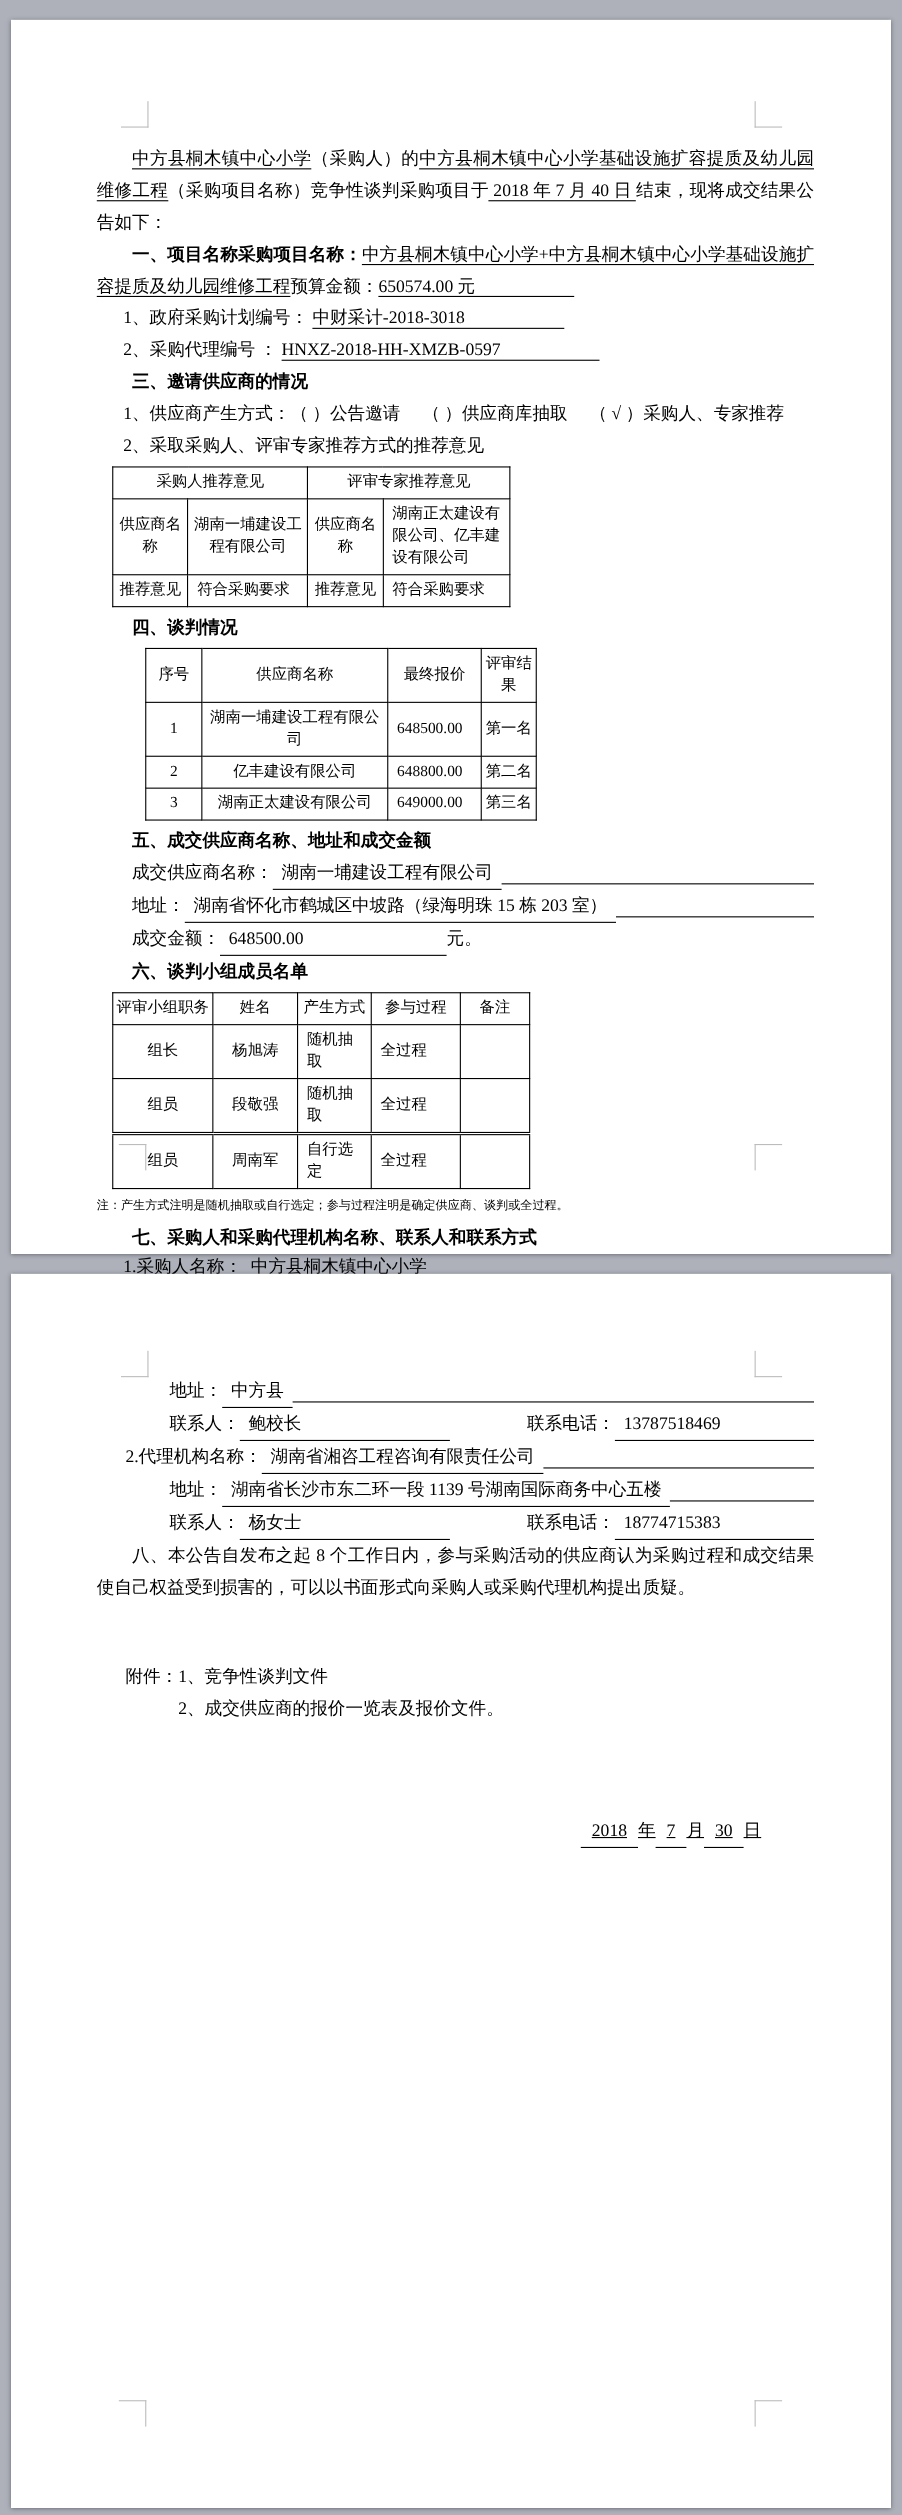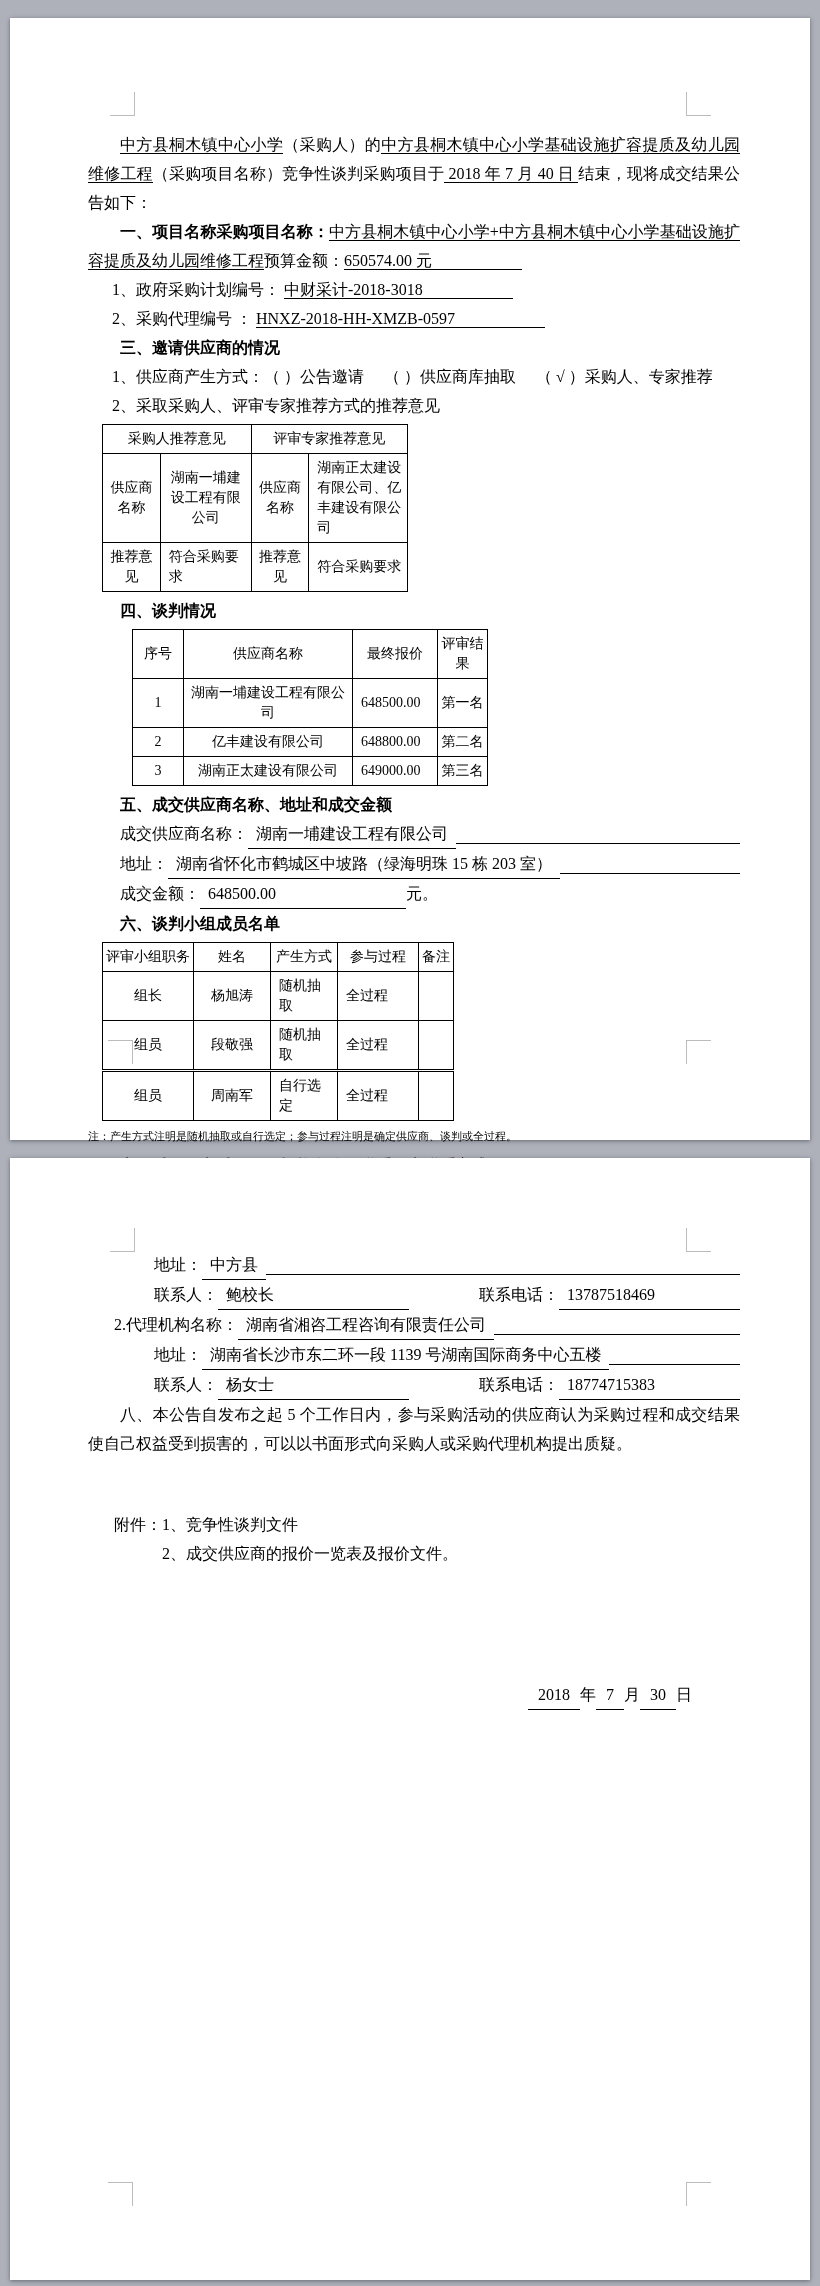--- a/index.html
+++ b/index.html
@@ -33,30 +33,30 @@
   .lab{white-space:nowrap;}
   .uv{border-bottom:1px solid #000;white-space:nowrap;padding:0 8px;}
   .fill{flex:1 1 auto;border-bottom:1px solid #000;margin-bottom:5px;}
   .pr90{padding-right:90px;}
   .w190{min-width:190px;}
   .w180{min-width:175px;}
   .sp{width:70px;}
   table{border-collapse:collapse;font-size:14px;line-height:20px;margin:4px 0 4px 14px;}
   th,td{border:1px solid #000;text-align:center;font-weight:normal;padding:4px 3px;}
   .tl{text-align:left;padding-left:8px;}
-  #table1{width:306px;}
+  #table1{width:362px;}
   #table1 td.vcell{width:114px;}
   #table1 td.lcell{width:68px;}
   #table2{width:356px;margin-left:44px;}
-  #table3{width:352px;}
+  #table3{width:380px;}
   #table3 tr.dbl td{border-top:3px double #000;}
   .note{font-size:11px;line-height:22px;}
   .attach{display:flex;margin-top:52px;}
   .attach .items{display:flex;flex-direction:column;}
-  .dateline{display:flex;margin-left:440px;margin-top:112px;white-space:nowrap;}
+  .dateline{display:flex;margin-left:440px;margin-top:82px;white-space:nowrap;text-decoration:underline;}
   .dateline .u{border-bottom:1px solid #000;padding:0 10px;}
 </style>
 </head>
 <body>
 
 <div class="page" id="page1">
   <div class="mark rb" style="left:100px;top:74px;"></div>
   <div class="mark lb" style="left:676px;top:74px;"></div>
   <div class="mark rt" style="left:98px;top:1022px;"></div>
   <div class="mark lt" style="left:676px;top:1022px;"></div>
@@ -215,21 +215,21 @@
       <span class="fill"></span>
     </div>
     <div class="fl" style="padding-left:66px;">
       <span class="lab">联系人：</span>
       <span class="uv w180">杨女士</span>
       <span class="sp"></span>
       <span class="lab">联系电话：</span>
       <span class="uv" style="flex:1;">18774715383</span>
     </div>
 
-    <p class="ind2">八、本公告自发布之起 5 个工作日内，参与采购活动的供应商认为采购过程和成交结果使自己权益受到损害的，可以以书面形式向采购人或采购代理机构提出质疑。</p>
+    <p class="ind2">八、本公告自发布之起 8 个工作日内，参与采购活动的供应商认为采购过程和成交结果使自己权益受到损害的，可以以书面形式向采购人或采购代理机构提出质疑。</p>
 
     <div class="attach" style="padding-left:26px;">
       <span class="lab">附件：</span>
       <span class="items">
         <span>1、竞争性谈判文件</span>
         <span>2、成交供应商的报价一览表及报价文件。</span>
       </span>
     </div>
 
     <div class="dateline">

